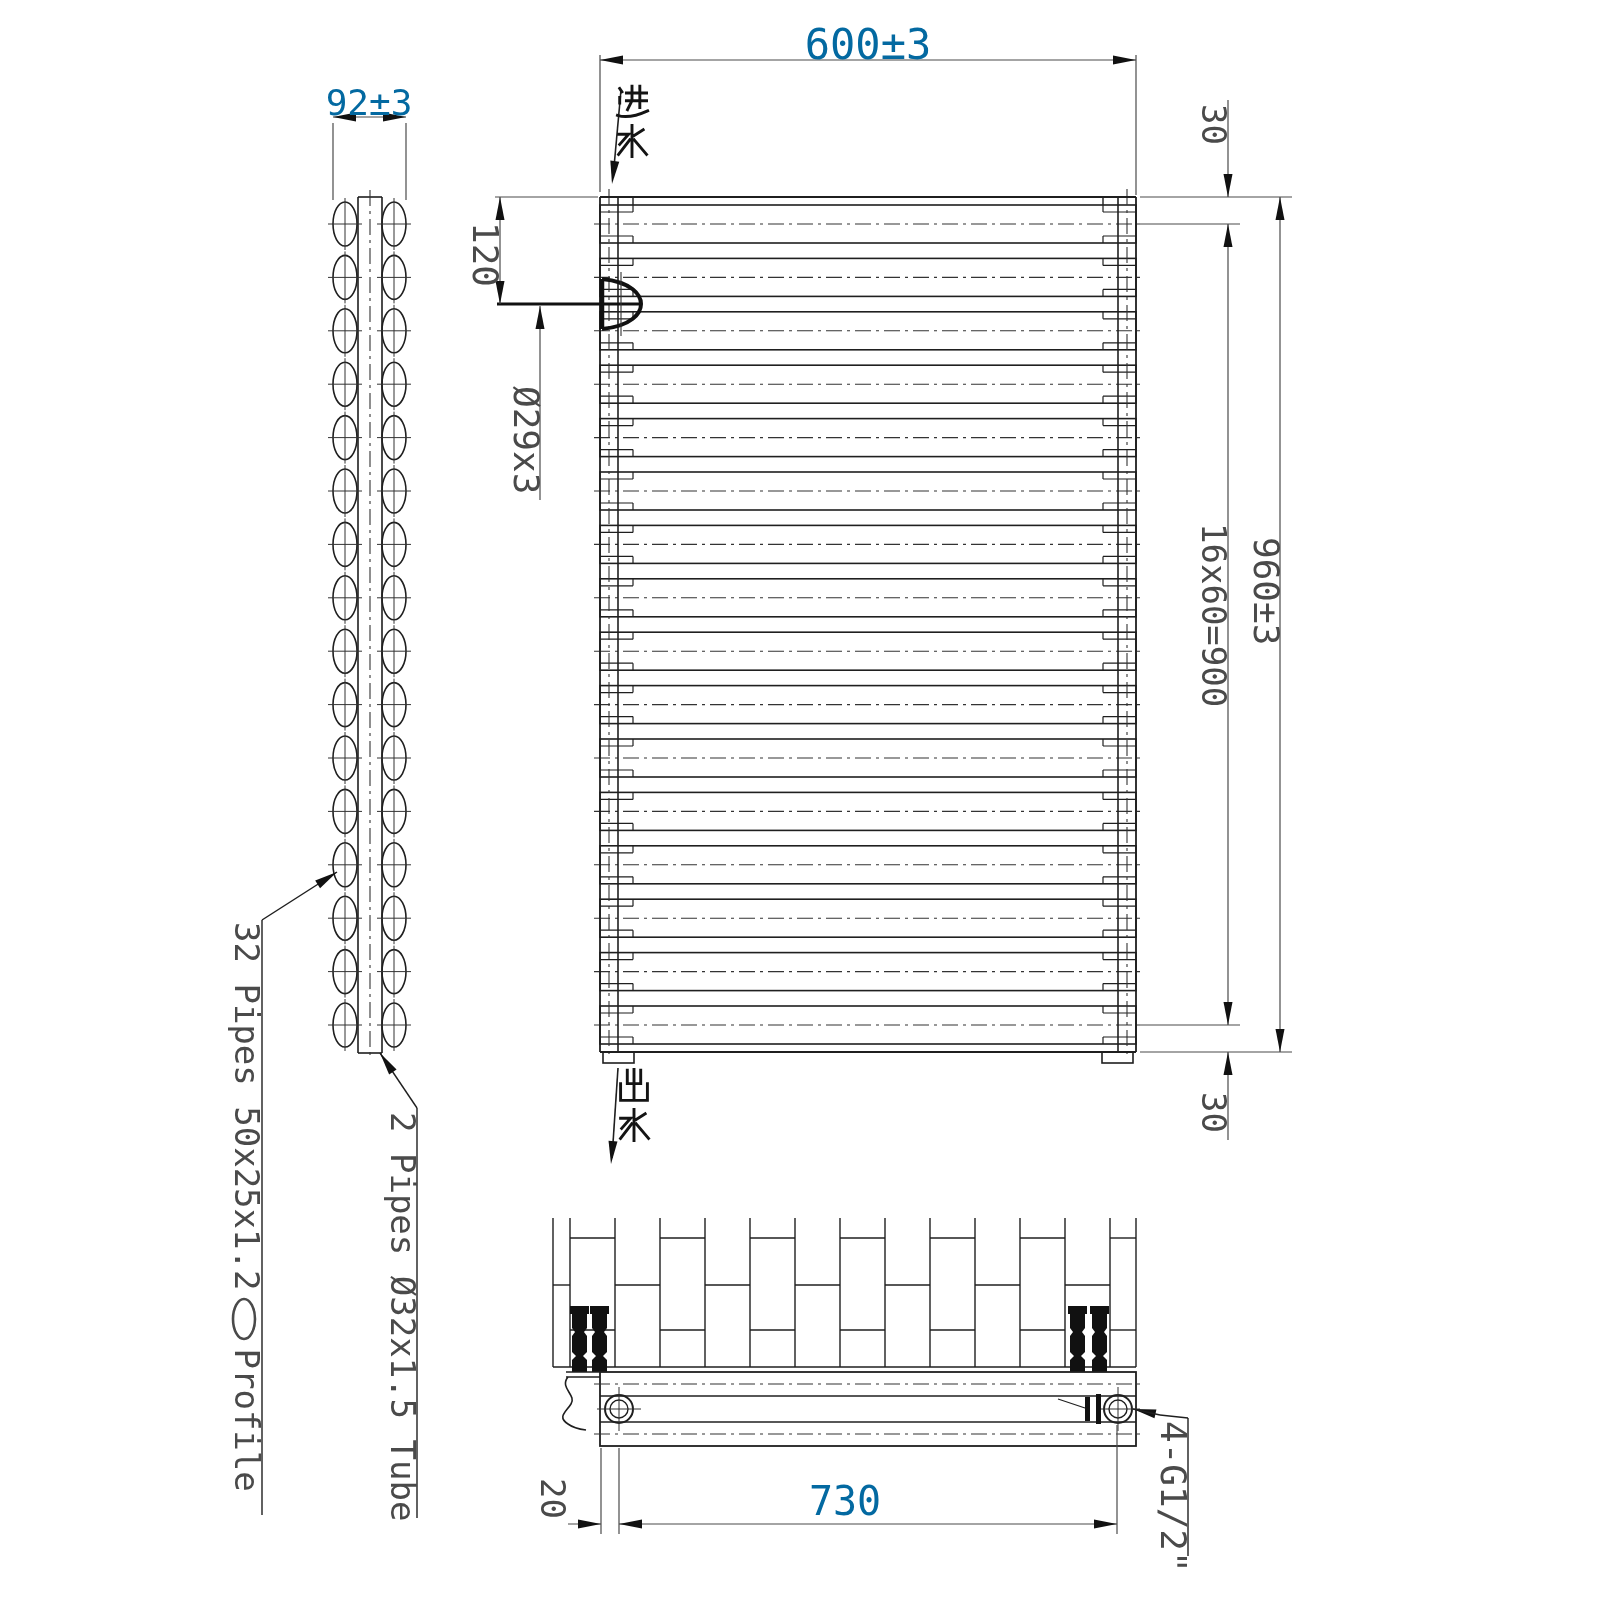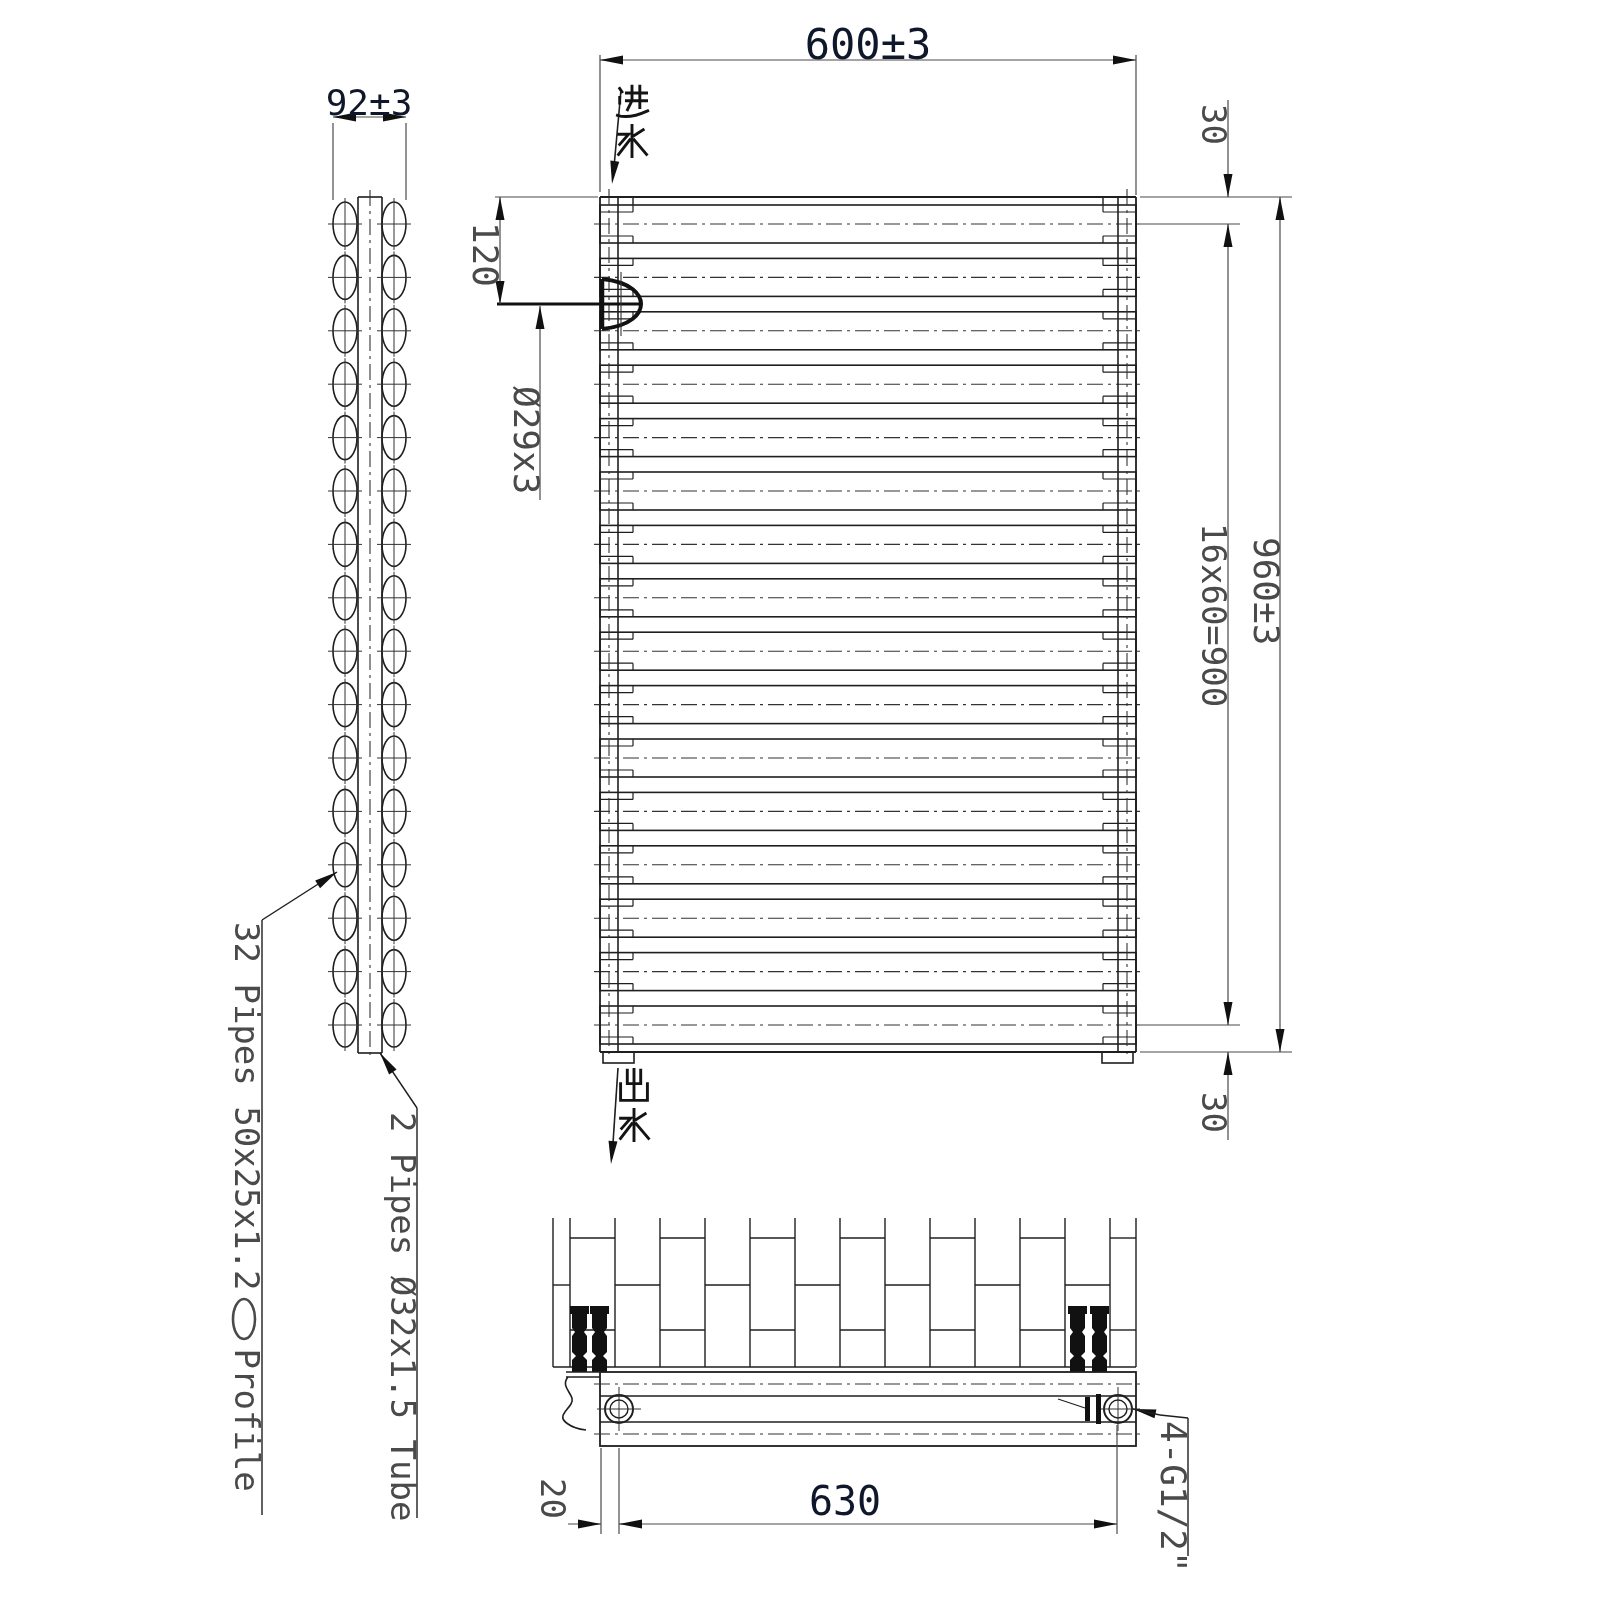--- a/index.html
+++ b/index.html
@@ -1,19 +1,19 @@
 <!DOCTYPE html>
 <html><head>
 <meta charset="utf-8">
 <style>
   html,body{margin:0;padding:0;background:#ffffff;}
   #stage{position:relative;width:1600px;height:1600px;background:#ffffff;overflow:hidden;
          font-family:"DejaVu Sans Mono","Liberation Mono",monospace;}
   #lines{position:absolute;left:0;top:0;}
-  .hlabel{position:absolute;transform:translateX(-50%);color:#0f172a;white-space:nowrap;letter-spacing:0px;}
+  .hlabel{position:absolute;transform:translateX(-50%);color:#0369a1;white-space:nowrap;letter-spacing:0px;}
   .vlabel{position:absolute;transform-origin:0 0;transform:rotate(90deg);color:#4a4a4a;white-space:nowrap;}
   .vlabel .oval{vertical-align:middle;margin:0 6px;}
   .cjk-label{position:absolute;}
   .sr{position:absolute;width:1px;height:1px;overflow:hidden;clip:rect(0 0 0 0);white-space:nowrap;}
   .cjk-label svg path{stroke:#141414;stroke-width:2.6;fill:none;stroke-linecap:square;}
 </style>
 </head>
 <body>
 
 <div id="stage">
@@ -408,21 +408,21 @@
       <line x1="601" y1="1448" x2="601" y2="1534" stroke="#4a4a4a" stroke-width="1.2"></line>
       <line x1="619" y1="1524" x2="1117" y2="1524" stroke="#4a4a4a" stroke-width="1.2"></line>
       <polygon points="619,1524 642,1528.5 642,1519.5" fill="#111111"></polygon>
       <polygon points="1117,1524 1094,1519.5 1094,1528.5" fill="#111111"></polygon>
       <line x1="568" y1="1524" x2="601" y2="1524" stroke="#4a4a4a" stroke-width="1.2"></line>
       <polygon points="601,1524 578,1519.5 578,1528.5" fill="#111111"></polygon>
     </svg>
 
   <div class="hlabel" style="left:868px;top:20px;font-size:42px">600±3</div>
   <div class="hlabel" style="left:369px;top:82px;font-size:36px">92±3</div>
-  <div class="hlabel" style="left:845px;top:1478px;font-size:40px">630</div>
+  <div class="hlabel" style="left:845px;top:1478px;font-size:40px">730</div>
 
   <div class="vlabel" style="left:506px;top:222px;font-size:36px">120</div>
   <div class="vlabel" style="left:547px;top:386px;font-size:36px">Ø29x3</div>
   <div class="vlabel" style="left:1234px;top:104px;font-size:34px">30</div>
   <div class="vlabel" style="left:1234px;top:523px;font-size:34px">16x60=900</div>
   <div class="vlabel" style="left:1287px;top:537px;font-size:36px">960±3</div>
   <div class="vlabel" style="left:1234px;top:1092px;font-size:34px">30</div>
   <div class="vlabel" style="left:573px;top:1478px;font-size:34px">20</div>
   <div class="vlabel" style="left:1194px;top:1421px;font-size:36px">4-G1/2"</div>
 

